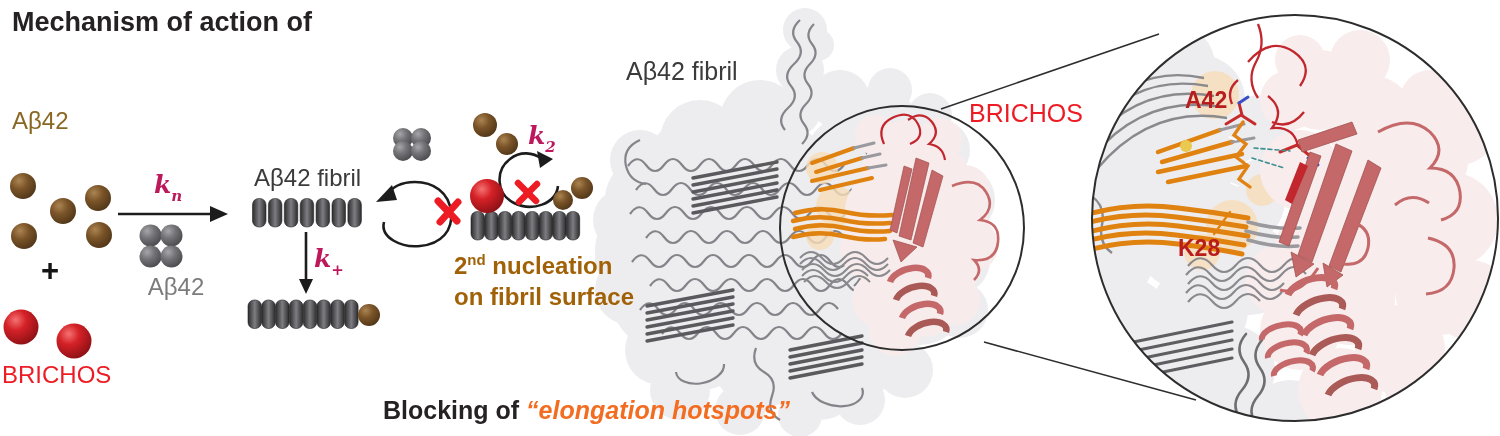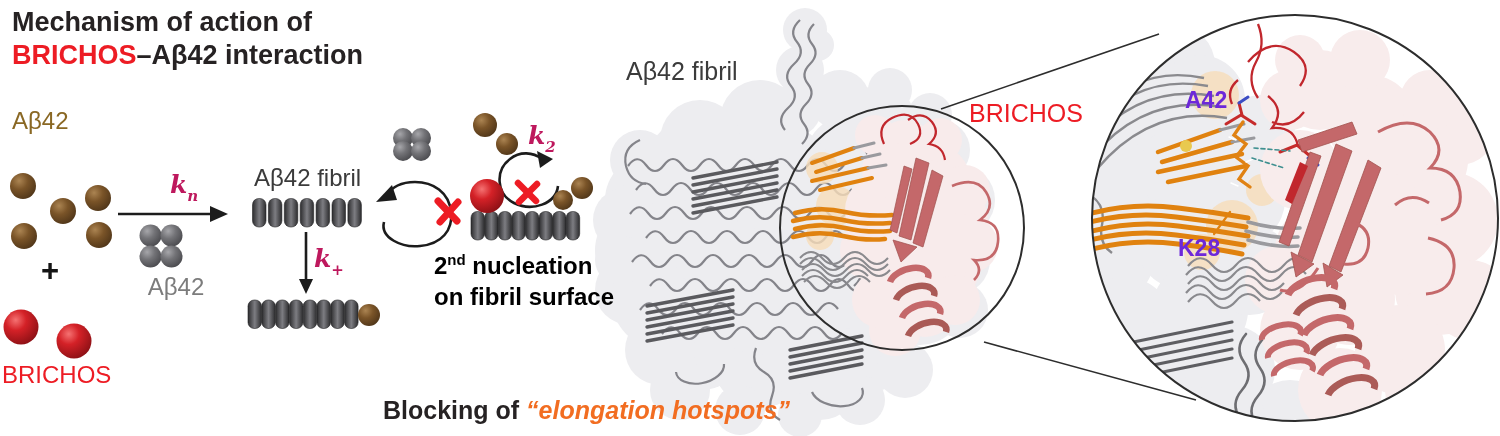--- a/index.html
+++ b/index.html
@@ -8,32 +8,32 @@
   .stage svg{position:absolute;left:0;top:0;}
   .lbl{position:absolute;white-space:nowrap;}
   .title{left:12px;top:6px;font-size:27px;font-weight:bold;color:#262223;line-height:33px;}
   .title .hl{color:#ed1c24;}
   .monomer{left:12px;top:106px;font-size:24px;line-height:30px;color:#8a6824;}
   .plus{left:41px;top:253px;font-size:31px;font-weight:bold;color:#141414;}
   .brichos-l{left:2px;top:361px;font-size:24px;color:#ed1c24;}
   .oligomer{left:120px;top:271px;width:112px;text-align:center;font-size:24px;line-height:31px;color:#7c7c7c;}
   .fib1{left:254px;top:164px;font-size:24px;color:#3b3b3b;}
   .elong{left:244px;top:337px;font-size:24px;color:#3b3b3b;}
-  .second{left:434px;top:244px;font-size:24px;font-weight:bold;color:#000000;line-height:31px;}
+  .second{left:454px;top:244px;font-size:24px;font-weight:bold;color:#a16207;line-height:31px;}
   .second sup{font-size:15px;}
   .fibbig{left:626px;top:57px;font-size:25px;color:#3b3b3b;}
   .brichos-s{left:969px;top:99px;font-size:25px;color:#ed1c24;}
-  .res{font-size:23px;font-weight:bold;color:#6d28d9;}
+  .res{font-size:23px;font-weight:bold;color:#b91c1c;}
   .a42{left:1185px;top:87px;}
   .k28{left:1178px;top:235px;text-align:center;}
   .caption{left:383px;top:396px;font-size:25px;font-weight:bold;color:#262223;}
   .caption .hl{color:#f26d21;font-style:italic;}
   .rate{font-family:"DejaVu Serif",serif;font-style:italic;font-weight:bold;font-size:25px;color:#be185d;}
   .rate sub{font-size:15px;position:relative;top:2px;}
-  .kn{left:154px;top:170px;margin-left:16px;} .kp{left:314px;top:244px;} .k2{left:528px;top:121px;}
+  .kn{left:154px;top:170px;} .kp{left:314px;top:244px;} .k2{left:528px;top:121px;}
 </style>
 </head>
 <body>
 
 <div class="stage">
 
 <svg width="1500" height="436" viewBox="0 0 1500 436">
   <defs>
     <radialGradient id="gBrown" cx="35%" cy="30%" r="75%">
       <stop offset="0" stop-color="#ab8452"></stop>
@@ -454,21 +454,20 @@
         <path d="M 1318,268 q -18,28 -38,22"></path>
         <path d="M 1395,205 q 16,-14 34,-2"></path>
       </g>
     </g>
   </g>
   <circle cx="1295" cy="218" r="203" fill="none" stroke="#2d2d2d" stroke-width="2"></circle>
 </svg>
 
   <div class="lbl title">
     <div>Mechanism of action of</div>
-    <div><span class="hl">BRICHOS</span><span>–Aβ42 interaction</span></div>
   </div>
 
   <div class="lbl monomer">
     <div>Aβ42</div>
   </div>
 
   <div class="lbl plus">+</div>
 
   <div class="lbl brichos-l">BRICHOS</div>
 

